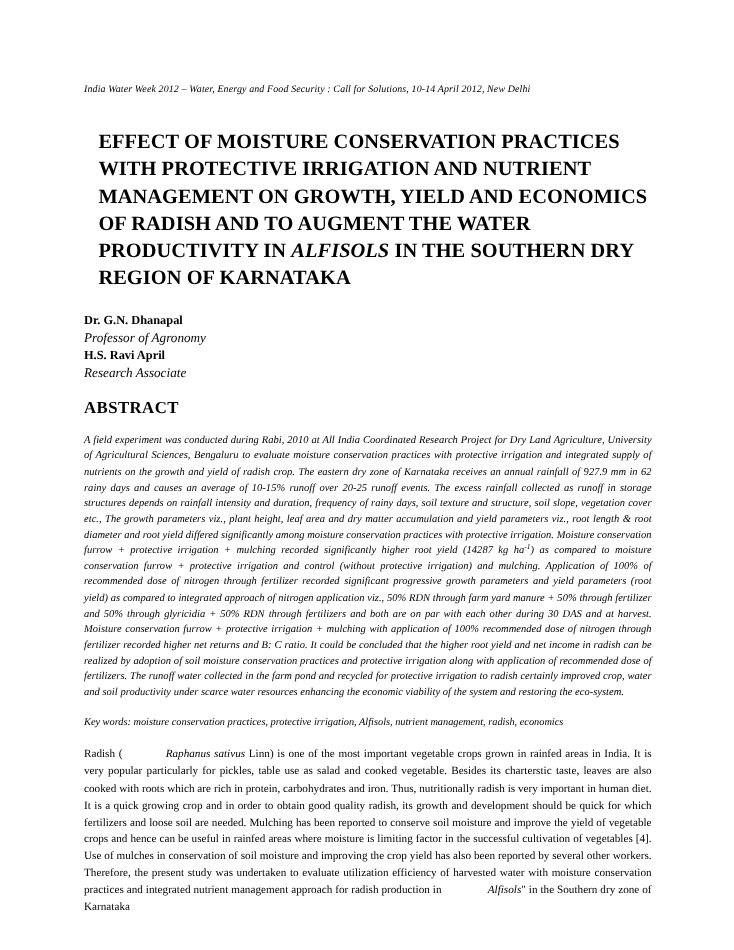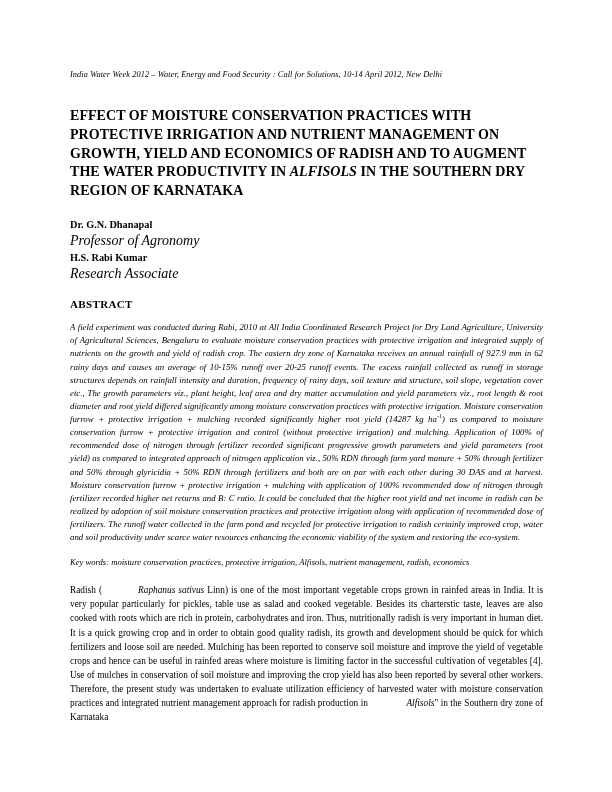--- a/index.html
+++ b/index.html
@@ -23,52 +23,52 @@
     font-style: italic;
     font-size: 8.3px;
     line-height: 1.2;
     letter-spacing: 0.1px;
     margin: 0 0 27px 0;
     white-space: nowrap;
   }
 
   .doc-title {
     font-weight: bold;
-    font-size: 14px;
+    font-size: 17px;
     line-height: 1.345;
     letter-spacing: 0.05px;
-    margin: 0 0 17px 0;
+    margin: 0 0 17px 12px;
     text-align: left;
   }
   .doc-title i { font-style: italic; }
 
   .author-block { margin: 0 0 15px 0; }
   .author-name {
     font-weight: bold;
     font-size: 10.3px;
     line-height: 1.32;
     margin: 0;
   }
   .author-role {
     font-style: italic;
-    font-size: 14px;
+    font-size: 11px;
     line-height: 1.32;
     margin: 0 0 1px 0;
   }
 
   .affiliation {
     font-style: italic;
     font-size: 8.4px;
     line-height: 1.3;
     margin: 0 0 19px 0;
   }
 
   .section-head {
     font-weight: bold;
-    font-size: 11px;
+    font-size: 14px;
     letter-spacing: 0.35px;
     margin: 0 0 11px 0;
   }
 
   .abstract-body {
     font-style: italic;
     font-size: 8.75px;
     line-height: 1.5;
     text-align: justify;
     margin: 0 0 12px 0;
@@ -113,21 +113,21 @@
 
 <div class="page">
 
   <div class="running-head">India Water Week 2012 – Water, Energy and Food Security : Call for Solutions, 10-14 April 2012, New Delhi</div>
 
   <h1 class="doc-title"><span>EFFECT OF MOISTURE CONSERVATION PRACTICES WITH PROTECTIVE IRRIGATION AND NUTRIENT MANAGEMENT ON GROWTH, YIELD AND ECONOMICS OF RADISH AND TO AUGMENT THE WATER PRODUCTIVITY IN </span><i>ALFISOLS</i><span> IN THE SOUTHERN DRY REGION OF KARNATAKA</span></h1>
 
   <div class="author-block">
     <p class="author-name">Dr. G.N. Dhanapal</p>
     <p class="author-role">Professor of Agronomy</p>
-    <p class="author-name">H.S. Rabi Kumar</p>
+    <p class="author-name">H.S. Ravi April</p>
     <p class="author-role">Research Associate</p>
   </div>
 
 
   <h2 class="section-head">ABSTRACT</h2>
 
   <p class="abstract-body"><span>A field experiment was conducted during Rabi, 2010 at All India Coordinated Research Project for Dry Land Agriculture, University of Agricultural Sciences, Bengaluru to evaluate moisture conservation practices with protective irrigation and integrated supply of nutrients on the growth and yield of radish crop. The eastern dry zone of Karnataka receives an annual rainfall of 927.9 mm in 62 rainy days and causes an average of 10-15% runoff over 20-25 runoff events. The excess rainfall collected as runoff in storage structures depends on rainfall intensity and duration, frequency of rainy days, soil texture and structure, soil slope, vegetation cover etc., The growth parameters viz., plant height, leaf area and dry matter accumulation and yield parameters viz., root length &amp; root diameter and root yield differed significantly among moisture conservation practices with protective irrigation. Moisture conservation furrow + protective irrigation + mulching recorded significantly higher root yield (14287 kg ha</span><sup>-1</sup><span>) as compared to moisture conservation furrow + protective irrigation and control (without protective irrigation) and mulching. Application of 100% of recommended dose of nitrogen through fertilizer recorded significant progressive growth parameters and yield parameters (root yield) as compared to integrated approach of nitrogen application viz., 50% RDN through farm yard manure + 50% through fertilizer and 50% through glyricidia + 50% RDN through fertilizers and both are on par with each other during 30 DAS and at harvest. Moisture conservation furrow + protective irrigation + mulching with application of 100% recommended dose of nitrogen through fertilizer recorded higher net returns and B: C ratio. It could be concluded that the higher root yield and net income in radish can be realized by adoption of soil moisture conservation practices and protective irrigation along with application of recommended dose of fertilizers. The runoff water collected in the farm pond and recycled for protective irrigation to radish certainly improved crop, water and soil productivity under scarce water resources enhancing the economic viability of the system and restoring the eco-system.</span></p>
 
   <p class="keywords"><span class="kw-label">Key words:</span><span class="kw-list"> moisture conservation practices, protective irrigation, Alfisols, nutrient management, radish, economics</span></p>
 

